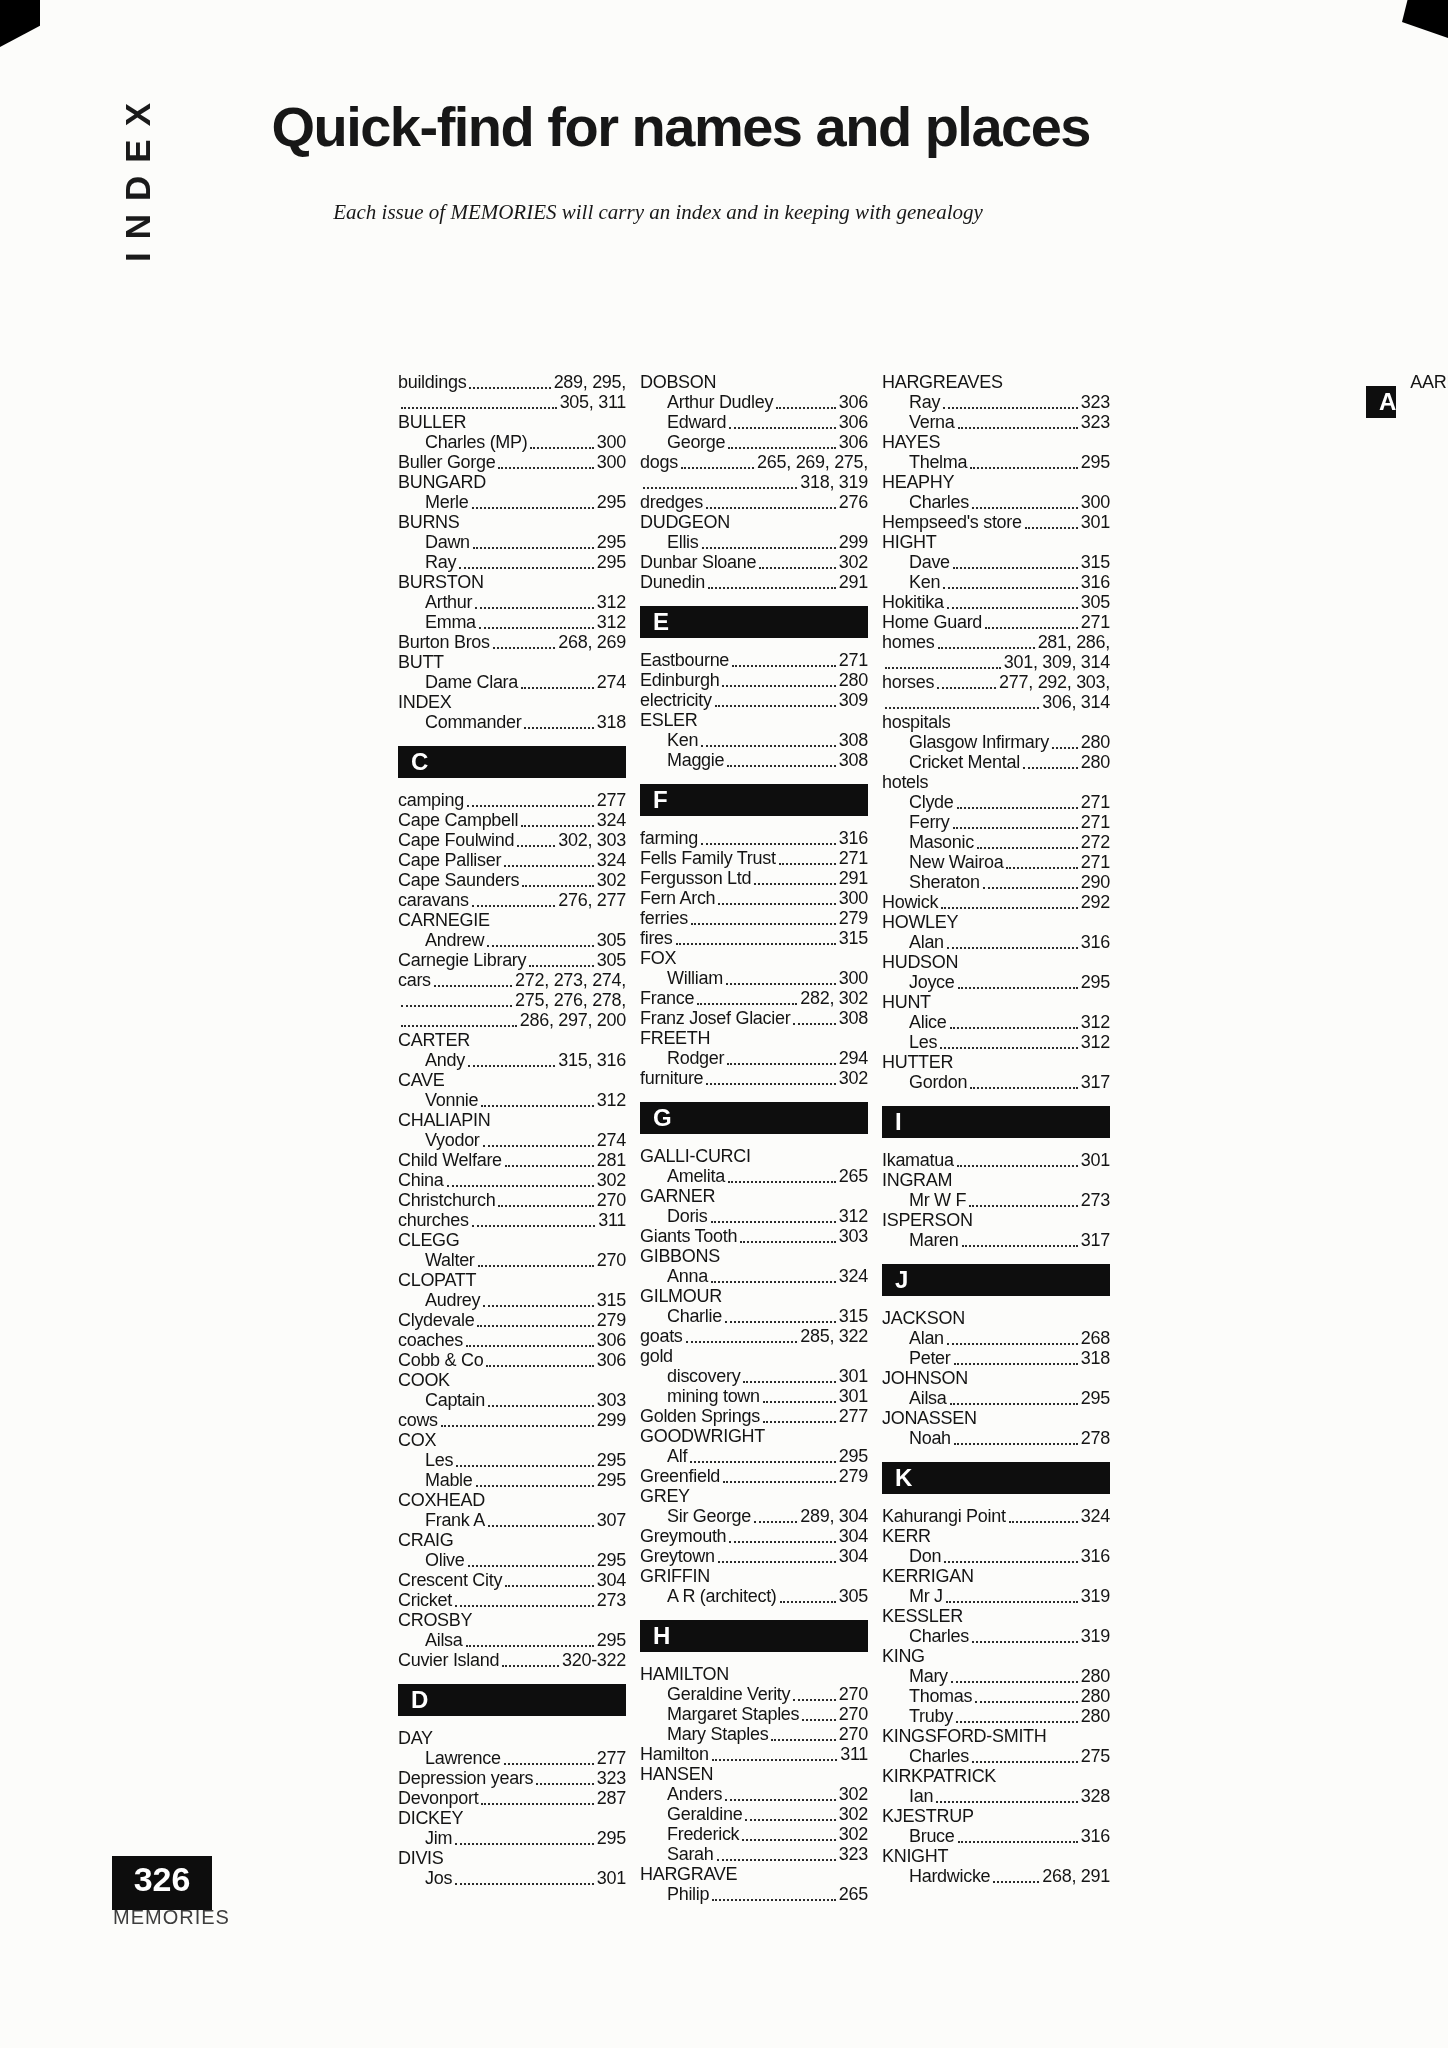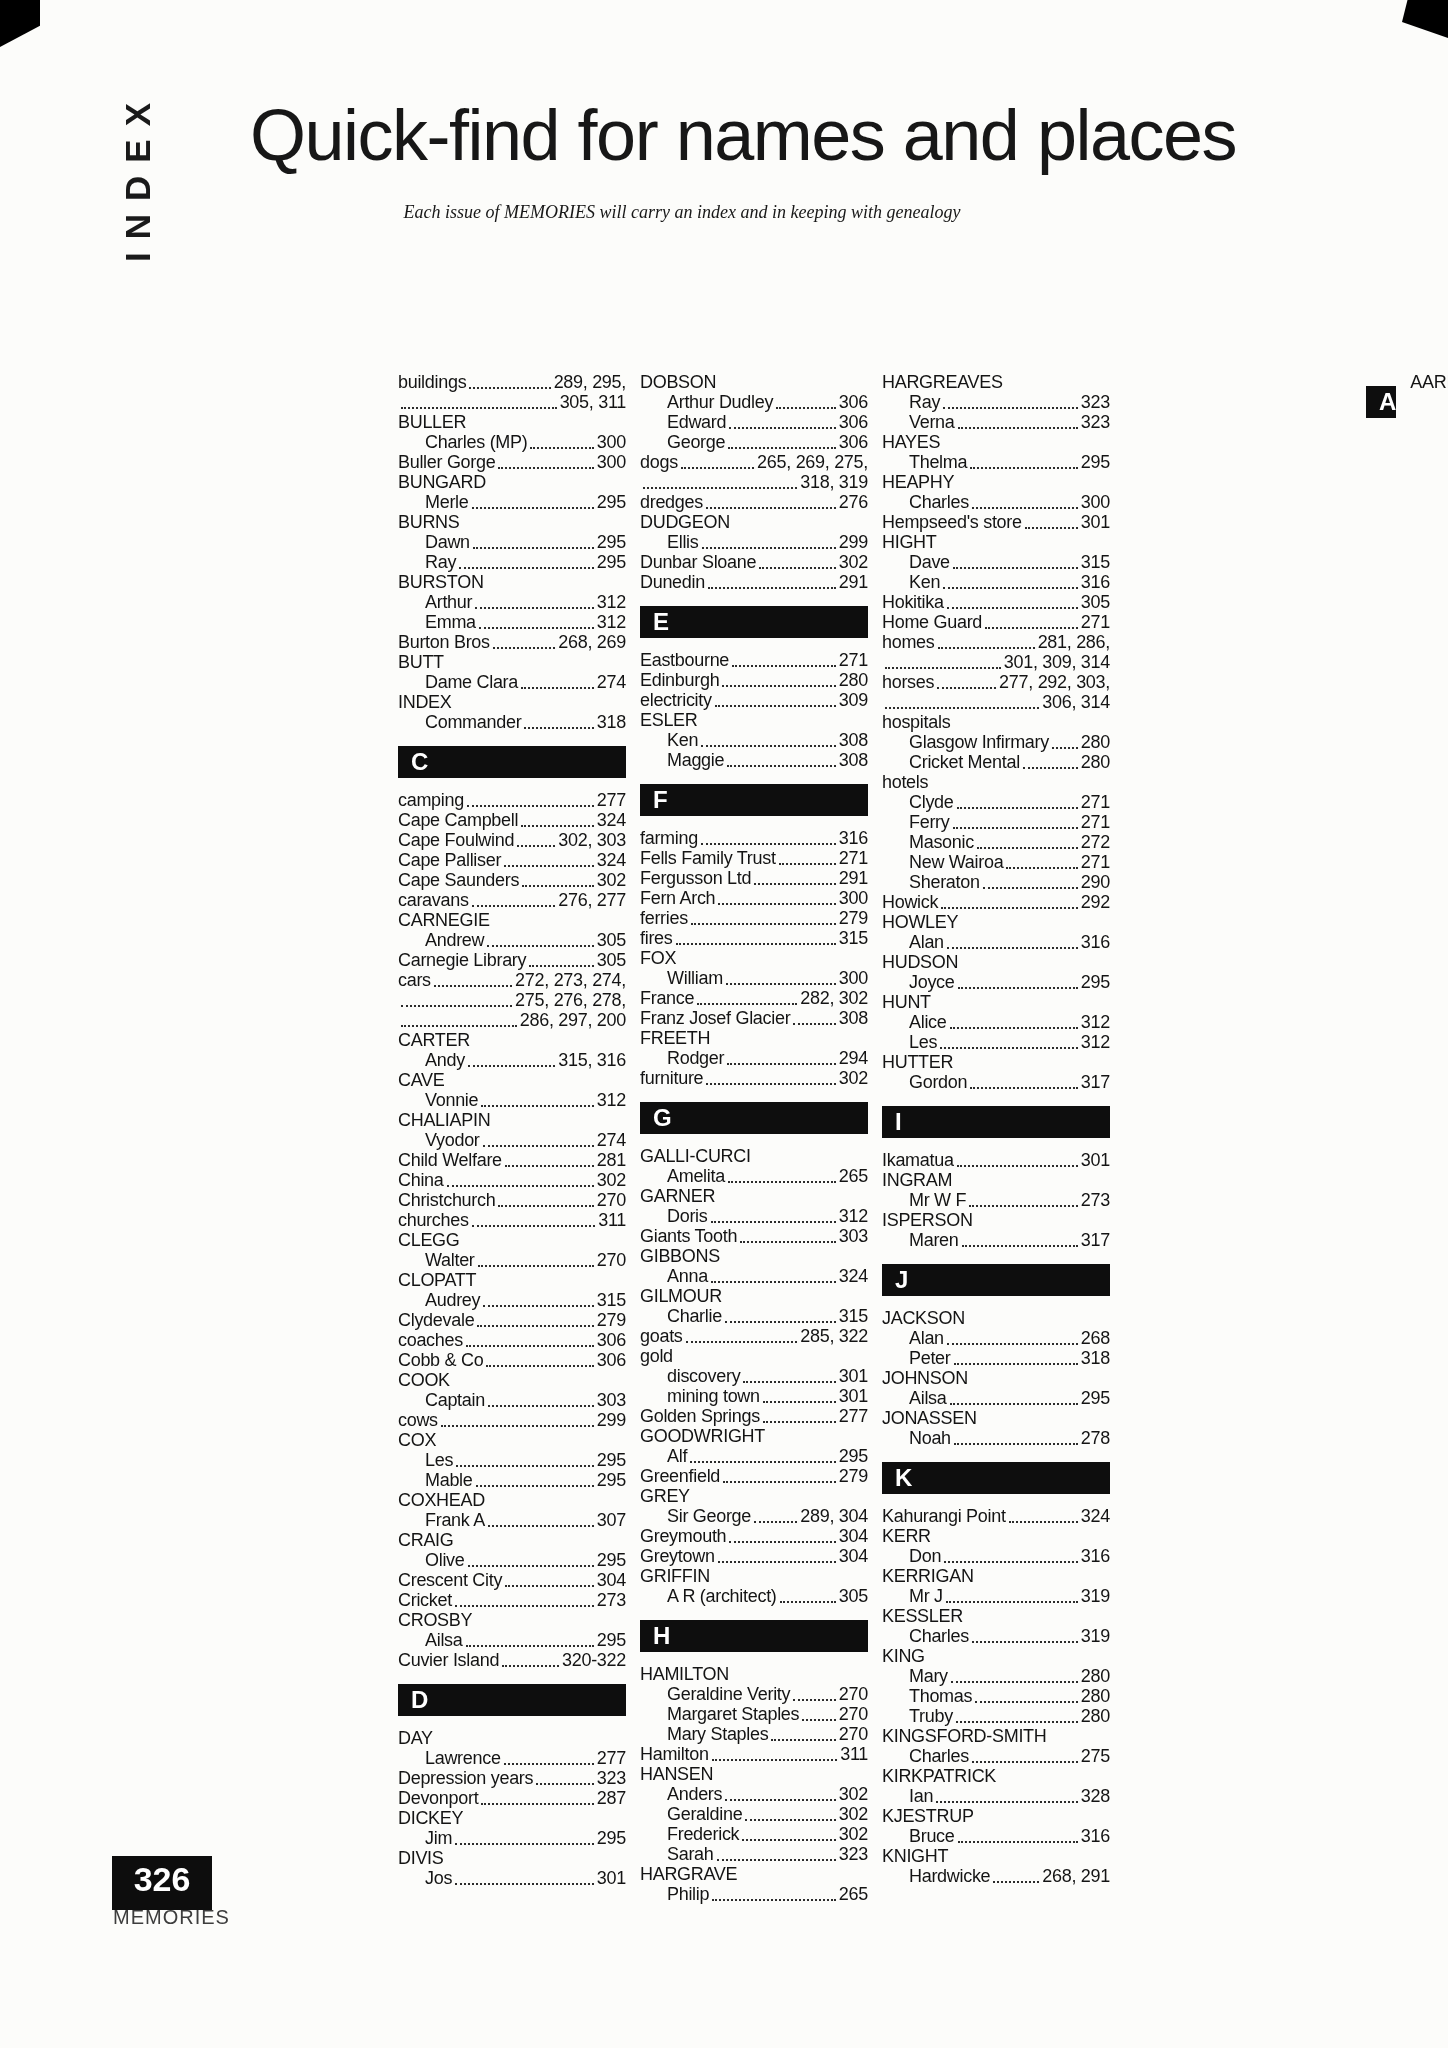--- a/index.html
+++ b/index.html
@@ -15,28 +15,28 @@
   .corner-tr{position:absolute;right:0;top:0;width:46px;height:38px;background:#000;
     clip-path:polygon(12% 0,100% 0,100% 100%,0 58%);}
   
   .vindex{
     position:absolute;left:38px;top:156px;width:200px;text-align:center;
     transform:rotate(-90deg);
     font-weight:bold;font-size:35px;letter-spacing:13px;color:#1a1a1a;
   }
   
   .title{
-    position:absolute;left:250px;top:94px;width:840px;text-align:left;
-    font-size:72px;font-weight:400;letter-spacing:-1.5px;color:#171717;
+    position:absolute;left:250px;top:94px;width:840px;text-align:right;
+    font-size:56px;font-weight:700;letter-spacing:-1.5px;color:#171717;
     white-space:nowrap;
   }
   .subtitle{
-    position:absolute;left:262px;top:196px;width:840px;text-align:center;
+    position:absolute;left:238px;top:196px;width:840px;text-align:center;
     font-family:"Liberation Serif",serif;font-style:italic;
-    font-size:18px;line-height:33px;color:#181818;
+    font-size:21px;line-height:33px;color:#181818;
   }
   
   .columns{position:absolute;left:398px;top:372px;display:flex;gap:14px;}
   .col{width:228px;flex:none;}
   .sec-header{
     height:32px;background:#0e0e0e;color:#fff;
     font-size:24px;font-weight:bold;line-height:32px;padding-left:13px;
     margin:14px 0 12px 0;box-sizing:border-box;
   }
   .col .sec-header:first-child{margin-top:0;}

